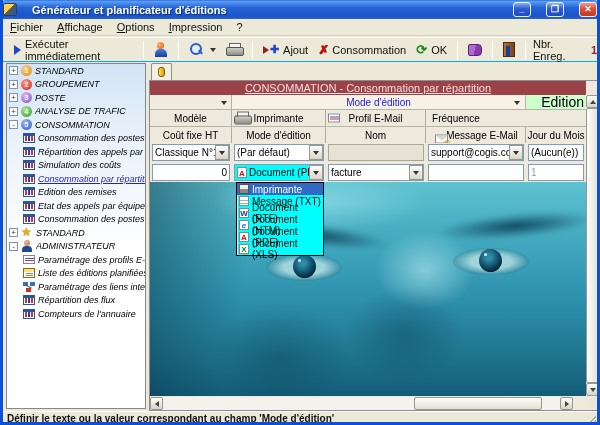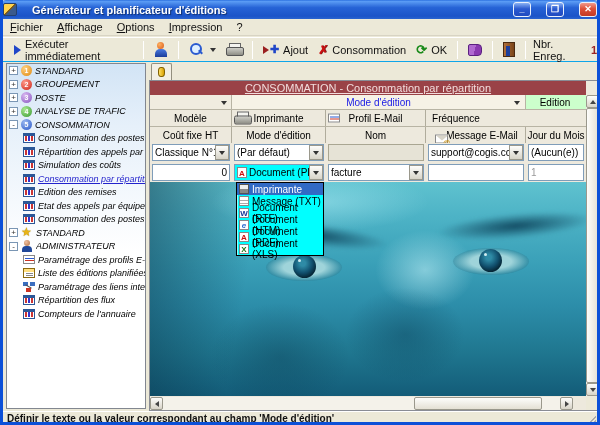--- a/index.html
+++ b/index.html
@@ -99,21 +99,21 @@
     border-radius:3px/4px; }
   .panel-inner { position:absolute; left:0; top:17px; right:0; bottom:0; border:1px solid #898C95; background:#EDE9DD; overflow:hidden; }
   .red-header { position:absolute; left:0; top:0; width:436px; height:14px; background:#9A4247; color:#F2DCDC;
     font-size:11px; text-align:center; line-height:14px; overflow:hidden; white-space:nowrap;text-decoration:underline; }
   .filter-row { position:absolute; left:0; top:14px; width:436px; height:15px; background:#F6F2E6; display:flex; border-bottom:1px solid #b8b4a4; }
   .f-combo { width:82px; border-right:1px solid #b8b4a4; position:relative; background:#F0ECE0; }
   .f-combo .drop-arrow { position:absolute; right:4px; top:6px; }
   .f-mode { width:294px; border-right:1px solid #b8b4a4; position:relative; color:#1a1ae6; font-size:10px;
     text-align:center; line-height:15px; }
   .f-mode .drop-arrow { position:absolute; right:5px; top:6px; }
-  .f-edition { width:60px; background:#CCFFCC; font-size:10px; line-height:15px; text-align:center; padding-right:2px;
+  .f-edition { width:60px; background:#CCFFCC; font-size:14px; line-height:15px; text-align:right; padding-right:2px;
     overflow:hidden; white-space:nowrap; }
   .hdr-row { position:absolute; left:0; width:436px; display:flex; background:#EDE9DD; font-size:10px; color:#000; }
   .hdr1 { top:29px; height:16px; }
   .hdr2 { top:45px; height:17px; border-top:1px solid #b8b4a4; }
   .hdr-cell { position:relative; display:flex; align-items:center; justify-content:center; border-right:1px solid #b0ac9c;
     overflow:hidden; white-space:nowrap; }
   .c1{width:82px;} .c2{width:94px;} .c3{width:100px;} .c4{width:100px;} .c5{width:60px; border-right:none;}
   .hdr-icon-left { position:absolute; left:2px; top:50%; transform:translateY(-50%); }
   .folder-icon { width:13px; height:9px; background:linear-gradient(180deg,#ffdf80,#e8a820); border:1px solid #a07818;
     border-radius:1px; position:relative; }

